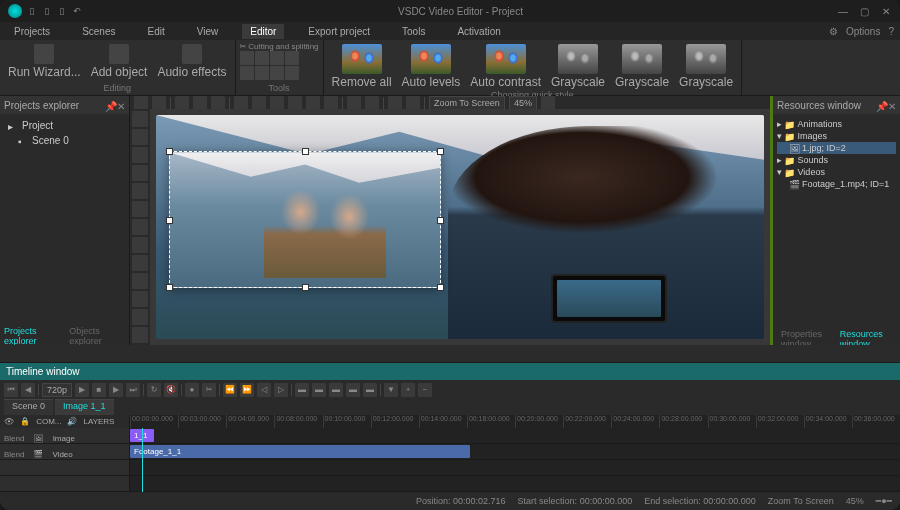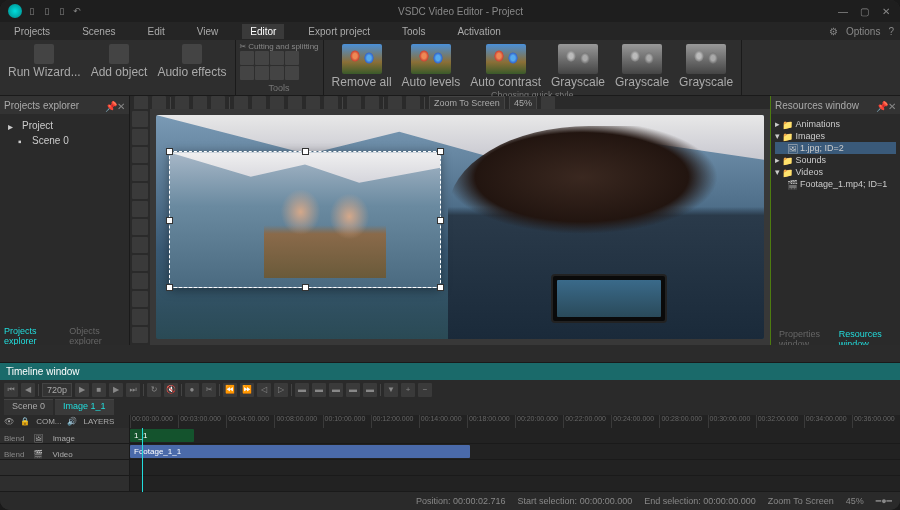--- a/index.html
+++ b/index.html
@@ -60,41 +60,41 @@
 .overlay-clip::before { content: ''; position: absolute; top: 0; left: 0; right: 0; height: 45%; background: linear-gradient(180deg, #f0f0f0 0%, #d0d0d8 60%, transparent 100%); clip-path: polygon(0 0, 30% 40%, 50% 20%, 70% 50%, 100% 25%, 100% 0); }
 .overlay-people { position: absolute; left: 35%; top: 28%; width: 45%; height: 65%; background: radial-gradient(ellipse 25% 40% at 30% 25%, #d4a88a 0%, transparent 65%), radial-gradient(ellipse 25% 40% at 70% 30%, #d4a88a 0%, transparent 65%), linear-gradient(180deg, transparent 40%, #8a6a4a 50%, #6a5a3a 100%); }
 .handle { position: absolute; width: 7px; height: 7px; background: #fff; border: 1px solid #333; }
 .h-tl { top: -4px; left: -4px; } .h-tr { top: -4px; right: -4px; }
 .h-bl { bottom: -4px; left: -4px; } .h-br { bottom: -4px; right: -4px; }
 .h-tm { top: -4px; left: 50%; margin-left: -3px; } .h-bm { bottom: -4px; left: 50%; margin-left: -3px; }
 .h-ml { top: 50%; left: -4px; margin-top: -3px; } .h-mr { top: 50%; right: -4px; margin-top: -3px; }
 .panel-tabs { height: 18px; background: #2a2a2a; display: flex; align-items: center; padding: 0 4px; gap: 8px; font-size: 9px; }
 .panel-tab { color: #666; cursor: pointer; }
 .panel-tab.active { color: #2dd; }
-.right-panel { width: 130px; background: #2a2a2a; border-left: 1px solid #4d7c0f; display: flex; flex-direction: column; }
+.right-panel { width: 130px; background: #2a2a2a; border-left: 3px solid #4d7c0f; display: flex; flex-direction: column; }
 .res-tree { padding: 4px; font-size: 9px; }
 .res-item { padding: 1px 0; display: flex; align-items: center; gap: 3px; }
 .res-item.indent1 { padding-left: 12px; }
 .res-icon { width: 10px; height: 8px; display: inline-block; }
 .timeline { height: 130px; background: #252525; border-top: 1px solid #1a1a1a; display: flex; flex-direction: column; margin-top: 17px; }
 .tl-header { height: 18px; background: #1a6a6a; color: #fff; display: flex; align-items: center; padding: 0 6px; font-size: 10px; }
 .tl-controls { height: 20px; background: #2a2a2a; display: flex; align-items: center; padding: 0 4px; gap: 3px; overflow: hidden; }
 .tl-btn { width: 14px; height: 14px; background: #3a3a3a; border-radius: 1px; flex-shrink: 0; display: flex; align-items: center; justify-content: center; color: #888; font-size: 8px; }
 .tl-tabs { height: 16px; background: #2a2a2a; display: flex; gap: 2px; padding: 0 4px; }
 .tl-tab { padding: 1px 8px; background: #333; font-size: 9px; color: #aaa; border-top: 1px solid #444; }
 .tl-tab.active { background: #3a3a3a; color: #2dd; }
 .tl-ruler { height: 14px; background: #222; display: flex; font-size: 7px; color: #666; position: relative; }
 .tl-ruler-labels { position: absolute; left: 130px; right: 0; top: 0; height: 100%; display: flex; }
 .ruler-tick { flex: 1; border-left: 1px solid #3a3a3a; padding-left: 1px; overflow: hidden; white-space: nowrap; }
 .tl-tracks { flex: 1; display: flex; flex-direction: column; }
 .tl-track { height: 16px; display: flex; border-bottom: 1px solid #1a1a1a; }
 .track-head { width: 130px; background: #2e2e2e; display: flex; align-items: flex-end; padding: 0 4px; font-size: 8px; color: #aaa; gap: 9px; border-right: 1px solid #1a1a1a; }
 .track-body { flex: 1; background: #222; position: relative; }
 .clip { position: absolute; top: 1px; bottom: 1px; border-radius: 1px; font-size: 8px; color: #fff; padding: 0 4px; display: flex; align-items: center; overflow: hidden; }
-.clip.green { background: #14532d; left: 0; width: 64px; }
+.clip.green { background: #8b5cf6; left: 0; width: 24px; }
 .clip.blue { background: #4a6aaa; left: 0; width: 340px; }
 .playhead { position: absolute; top: 0; bottom: 0; width: 1px; background: #2dd; left: 142px; z-index: 10; }
 .statusbar { height: 18px; background: #2a2a2a; display: flex; align-items: center; justify-content: flex-end; padding: 0 8px; font-size: 9px; color: #888; gap: 12px; }
 .bottom-tabs { height: 16px; background: #2a2a2a; display: flex; justify-content: flex-end; padding: 0 8px; gap: 8px; font-size: 9px; }
 .blend-label { font-size: 8px; color: #888; }
 </style>
 </head>
 <body>
 
 <div class="app">
@@ -143,20 +143,21 @@
           </div>
         <div class="ribbon-btn">
             <div class="ribbon-btn-icon"></div>
             <div class="ribbon-btn-label">Add object</div>
           </div>
         <div class="ribbon-btn">
             <div class="ribbon-btn-icon"></div>
             <div class="ribbon-btn-label">Audio effects</div>
           </div>
       </div>
+      <div class="ribbon-group-label">Editing</div>
     </div>
     <div class="ribbon-group">
       <div style="font-size:8px;color:#888;display:flex;align-items:center;gap:2px;">
           <span>✂</span>
           <span>Cutting and splitting</span>
         </div>
       <div class="tools-col">
         <div class="tools-row">
             <div class="tool-icon"></div>
             <div class="tool-icon"></div>

